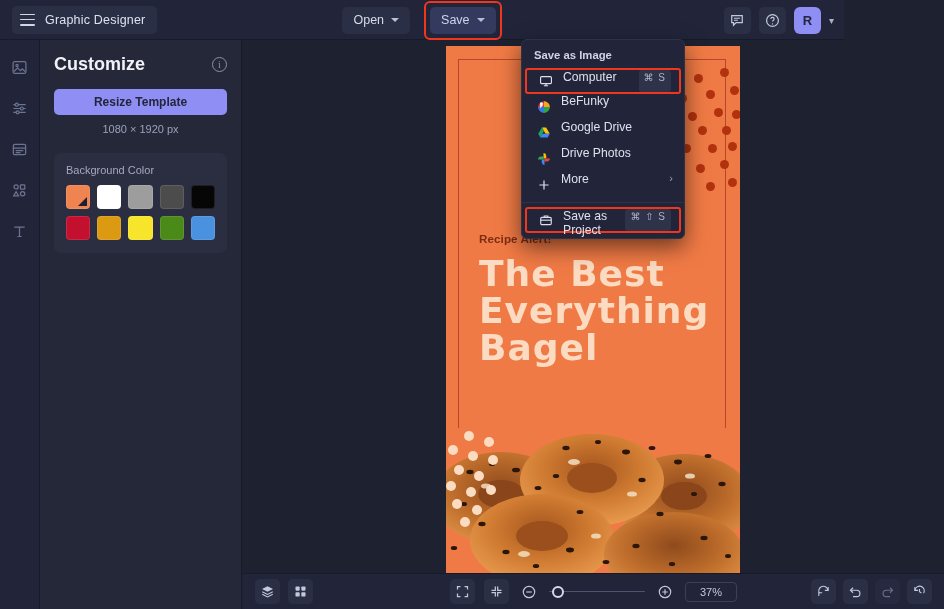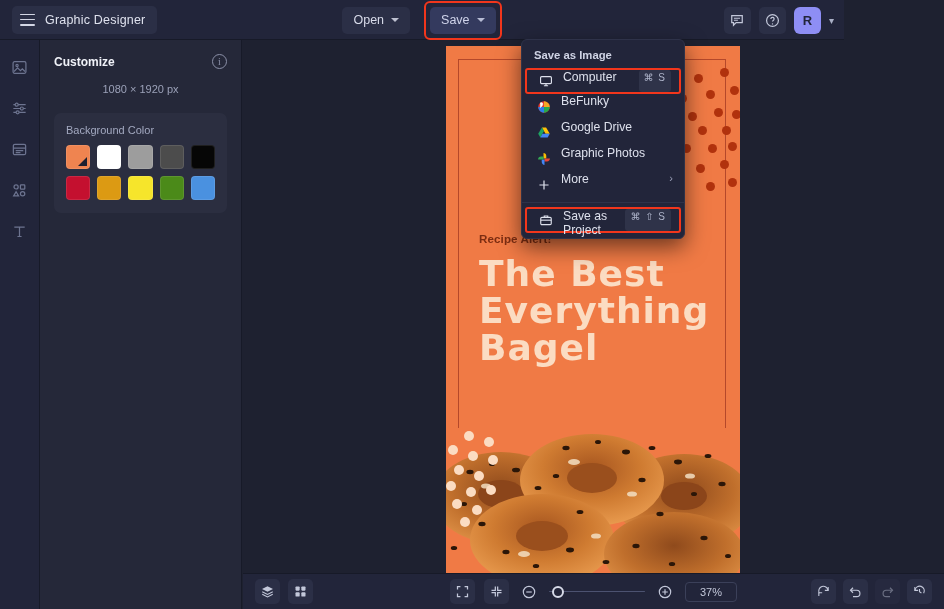--- a/index.html
+++ b/index.html
@@ -64,21 +64,21 @@
   }
   .rail-item { width: 30px; height: 30px; display: flex; align-items: center; justify-content: center;
                border-radius: 5px; cursor: pointer; color: #6d7490; }
 
   
   .panel {
     position: absolute; left: 40px; top: 40px; width: 202px; height: 569px;
     background: #252839; border-right: 1px solid #171a28; padding: 14px 14px 0 14px;
   }
   .panel-head { display: flex; align-items: center; justify-content: space-between; margin-bottom: 14px; }
-  .panel-title { color: #f0f2f8; font-size: 12px; font-weight: bold; }
+  .panel-title { color: #f0f2f8; font-size: 18px; font-weight: bold; }
   .info-ico { width: 15px; height: 15px; border-radius: 50%; border: 1.3px solid #8b90a8;
               color: #8b90a8; font-size: 10px; display: flex; align-items: center; justify-content: center;
               font-family: "Liberation Serif", serif; cursor: pointer; }
   .resize-btn {
     width: 100%; height: 26px; border-radius: 5px; background: #8e8ef5;
     color: #23263a; font-size: 12px; font-weight: bold; border: none; cursor: pointer;
     display: flex; align-items: center; justify-content: center;
   }
   .dims { text-align: center; color: #9ba1b8; font-size: 11px; margin-top: 8px; }
   .bg-card { margin-top: 18px; background: #2b2e40; border-radius: 7px; padding: 11px 12px 13px 12px; }
@@ -237,20 +237,21 @@
         <path d="M3.5 4.3h11M9 4.3v10M6.8 14.3h4.4"></path>
       </svg>
     </div>
   </div>
 
   <div class="panel">
     <div class="panel-head">
       <span class="panel-title">Customize</span>
       <span class="info-ico">i</span>
     </div>
+    <button class="resize-btn">Resize Template</button>
     <div class="dims">1080 × 1920 px</div>
 
     <div class="bg-card">
       <div class="bg-title">Background Color</div>
       <div class="swatch-grid" id="swatches">
           <div class="sw sel" style="background: rgb(239, 132, 80);"></div>
           <div class="sw" style="background: rgb(255, 255, 255);"></div>
           <div class="sw" style="background: rgb(157, 157, 157);"></div>
           <div class="sw" style="background: rgb(76, 76, 76);"></div>
           <div class="sw" style="background: rgb(6, 6, 6);"></div>
@@ -499,21 +500,21 @@
         <div style="padding: 0px 3px;">
           <div class="mi">
             <span class="ic">
               <svg width="14" height="14" viewBox="0 0 16 16">
                 <path d="M7.4 1.2c1.8 0 3.2 1.5 3.2 3.3v3H7.4z" fill="#fbbc04"></path>
                 <path d="M14.8 7.5c0 1.8-1.5 3.3-3.3 3.3h-3V7.5z" fill="#ea4335"></path>
                 <path d="M8.6 14.8c-1.8 0-3.2-1.5-3.2-3.3v-3h3.2z" fill="#4285f4"></path>
                 <path d="M1.2 8.5c0-1.8 1.5-3.3 3.3-3.3h3v3.3z" fill="#34a853"></path>
               </svg>
             </span>
-            <span class="lbl">Graphic Photos</span>
+            <span class="lbl">Drive Photos</span>
           </div>
         </div>
         <div style="padding: 0px 3px;">
           <div class="mi">
             <span class="ic">
               <svg width="14" height="14" viewBox="0 0 16 16" fill="none" stroke="#dde0ec" stroke-width="1.4">
                 <path d="M8 2.8v10.4M2.8 8h10.4"></path>
               </svg>
             </span>
             <span class="lbl">More</span>

